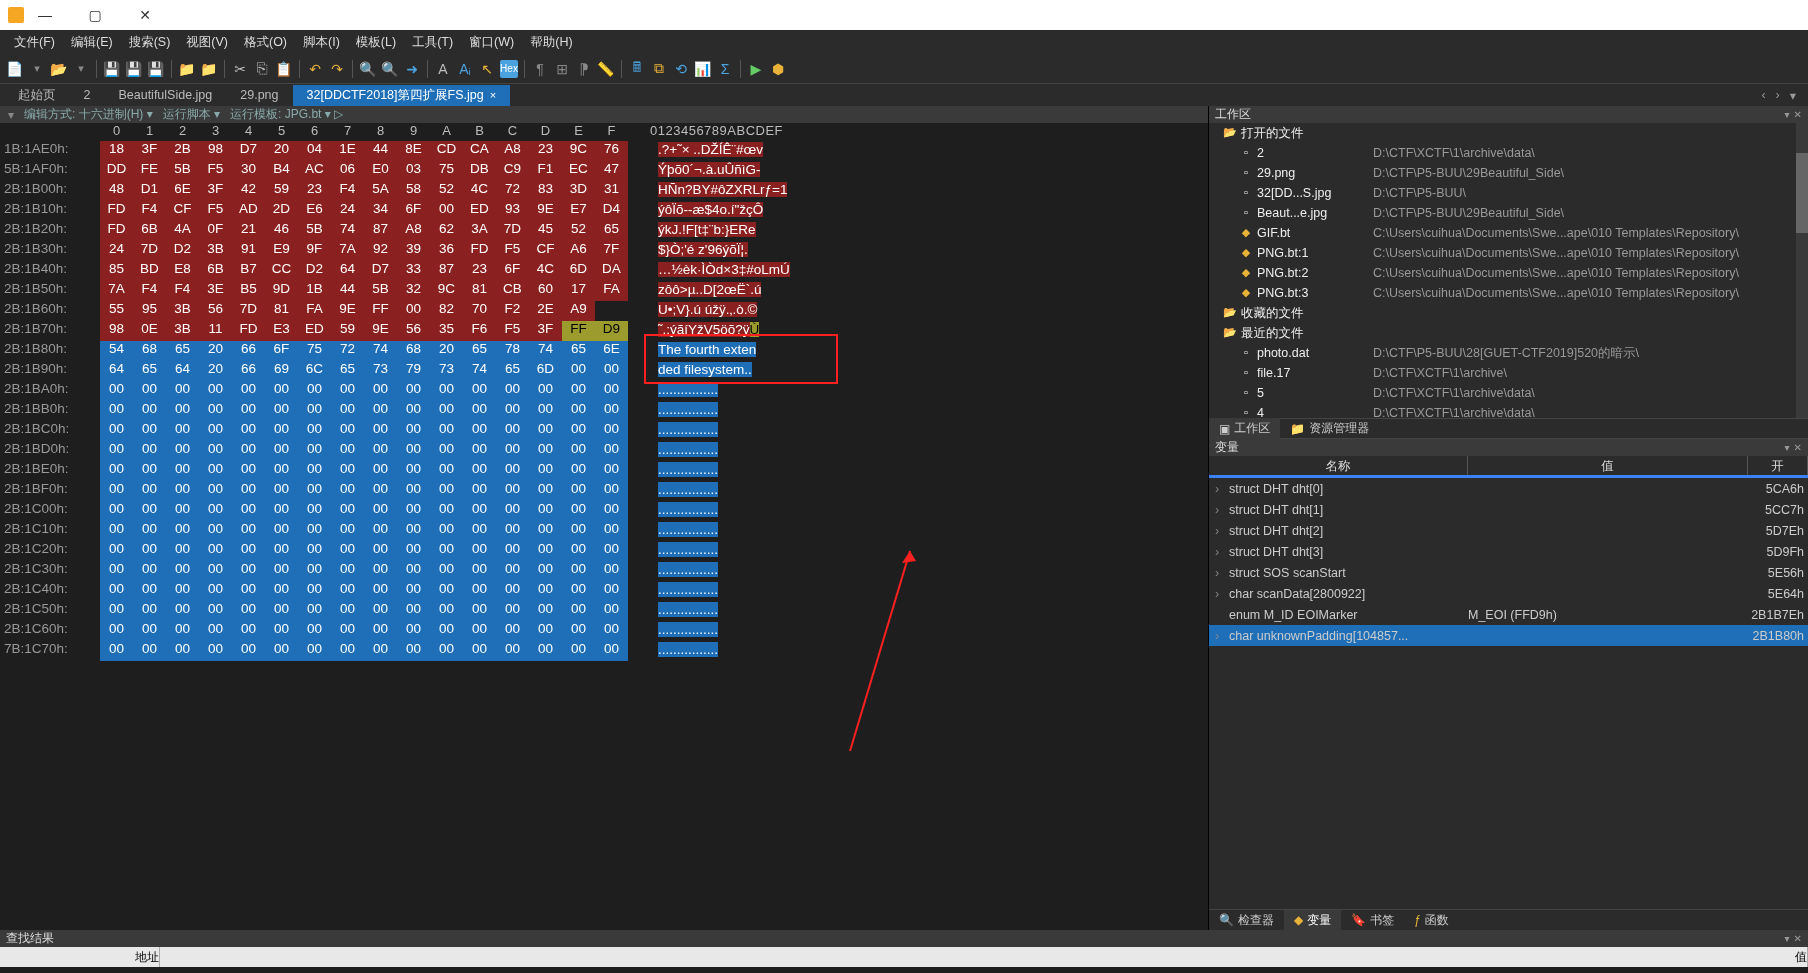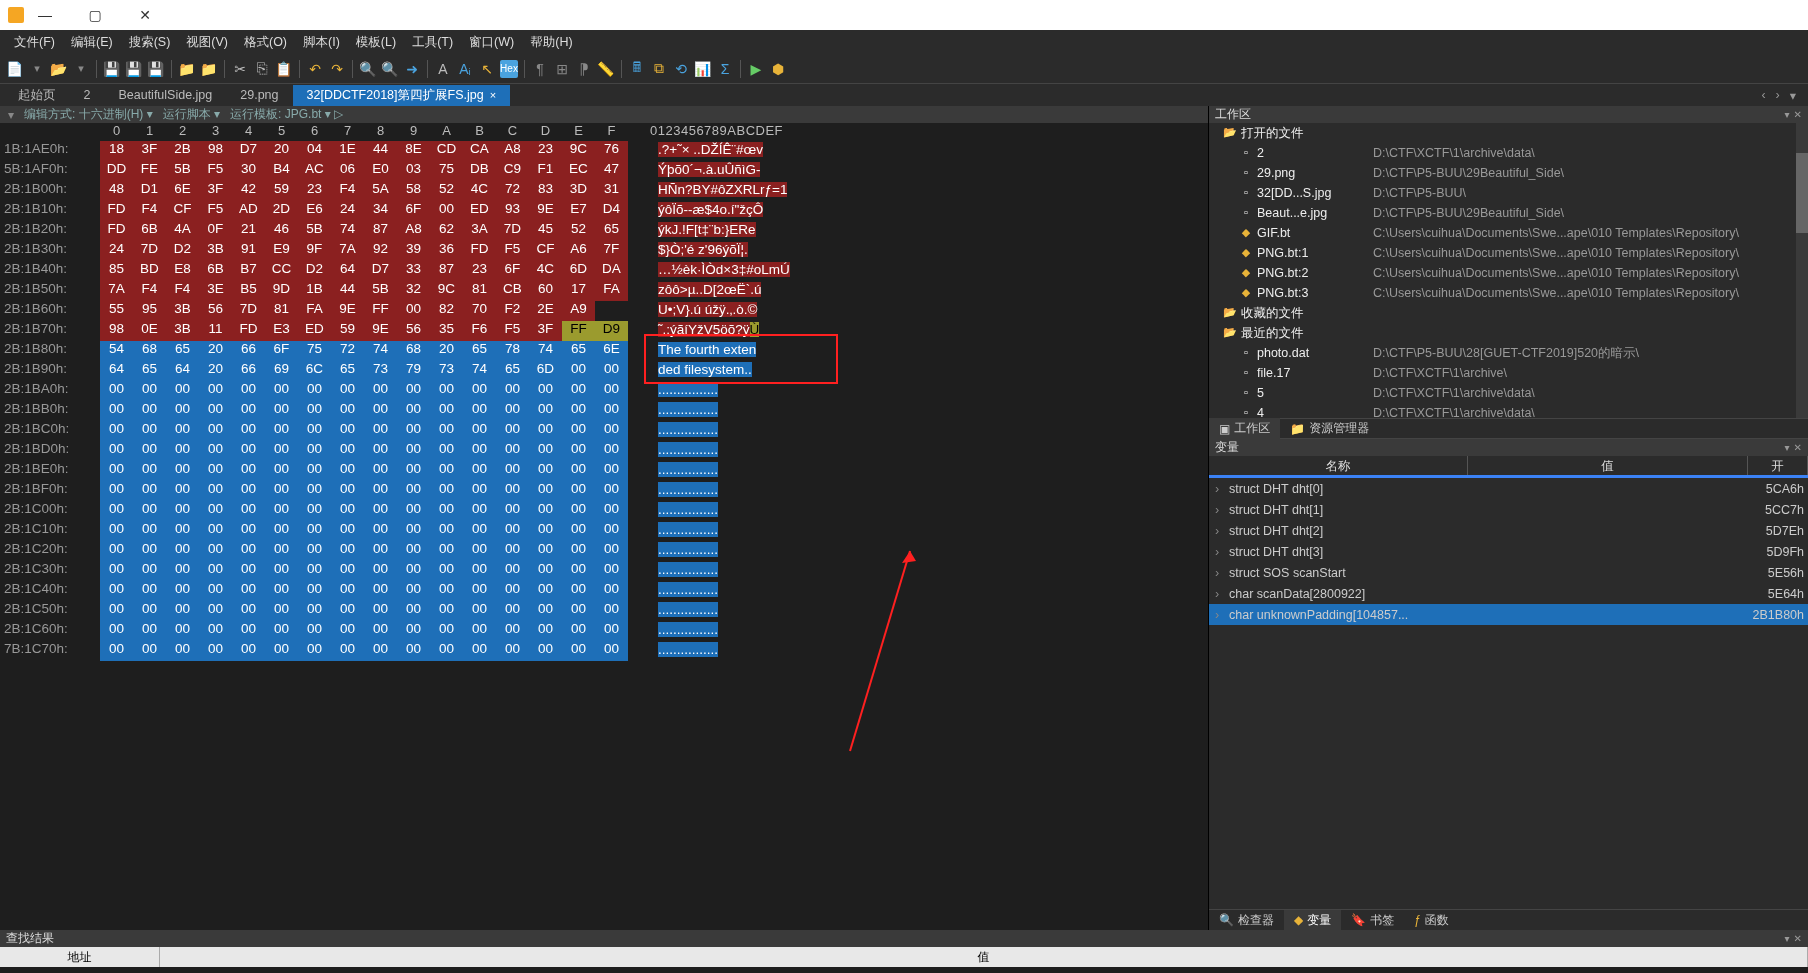--- a/index.html
+++ b/index.html
@@ -67,21 +67,21 @@
 .var-row { height: 21px; display: flex; align-items: center; cursor: pointer; }
 .var-row.sel { background: #1e6fb8; }
 .var-chev { width: 16px; text-align: center; color: #888; }
 .var-name { flex: 1; padding-left: 4px; }
 .var-val { width: 280px; }
 .var-ofs { width: 60px; text-align: right; padding-right: 4px; }
 .var-tabs { height: 21px; display: flex; align-items: center; border-top: 1px solid #444; font-size: 12px; }
 .var-tab { padding: 2px 10px; cursor: pointer; display: flex; align-items: center; gap: 4px; }
 .var-tab.active { background: #3a3a3a; color: #fff; }
 .find-head { display: flex; height: 20px; background: #e8e8e8; color: #000; }
-.find-head div { border-right: 1px solid #aaa; text-align: center; font-size: 12px; padding: 2px 0; }
+.find-head div { border-right: 1px solid #aaa; text-align: right; font-size: 12px; padding: 2px 0; }
 .find-col-a { width: 160px; }
 .find-col-v { flex: 1; }
 .find-body { height: 60px; background: #1e1e1e; }
 .arrow { position: absolute; pointer-events: none; }
 .sc-ic { font-size: 11px; }
 </style>
 </head>
 <body>
 
 <div class="titlebar">
@@ -902,20 +902,26 @@
             <span class="var-name">struct SOS scanStart</span>
             <span class="var-val"></span>
             <span class="var-ofs">5E56h</span>
           </div>
           <div class="var-row">
             <span class="var-chev">›</span>
             <span class="var-name">char scanData[2800922]</span>
             <span class="var-val"></span>
             <span class="var-ofs">5E64h</span>
           </div>
+          <div class="var-row">
+            <span class="var-chev"></span>
+            <span class="var-name">enum M_ID EOIMarker</span>
+            <span class="var-val">M_EOI (FFD9h)</span>
+            <span class="var-ofs">2B1B7Eh</span>
+          </div>
           <div class="var-row sel">
             <span class="var-chev">›</span>
             <span class="var-name">char unknownPadding[104857...</span>
             <span class="var-val"></span>
             <span class="var-ofs">2B1B80h</span>
           </div>
         </div>
       <div class="var-tabs" id="vartabs">
           <div class="var-tab"><span style="color:#e8b339">🔍</span>检查器</div>
           <div class="var-tab active"><span style="color:#e8b339">◆</span>变量</div>

